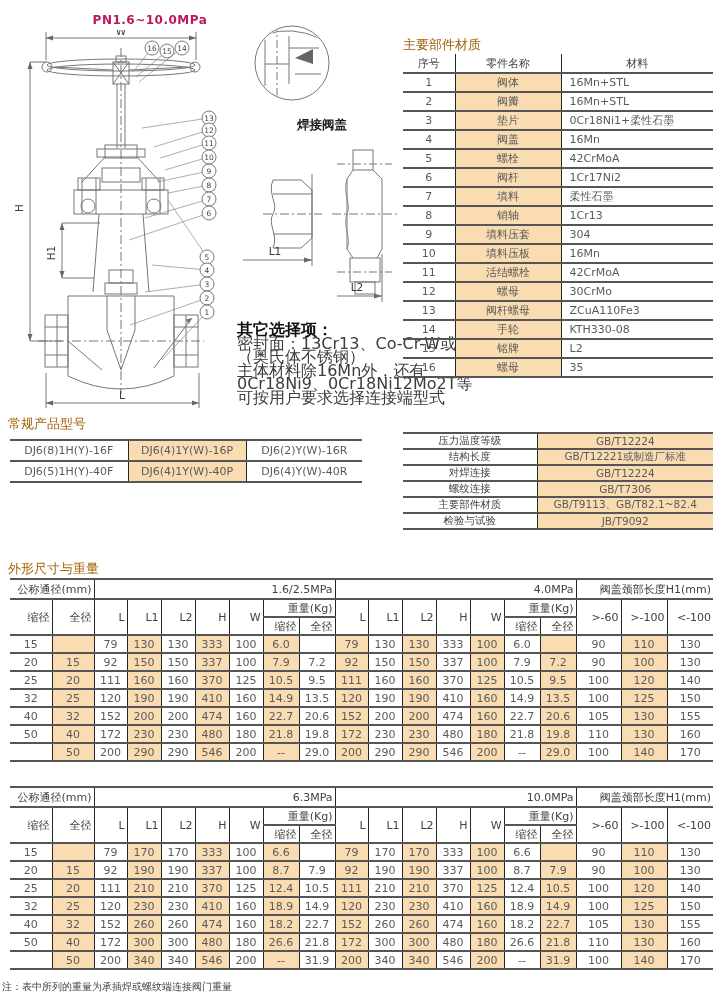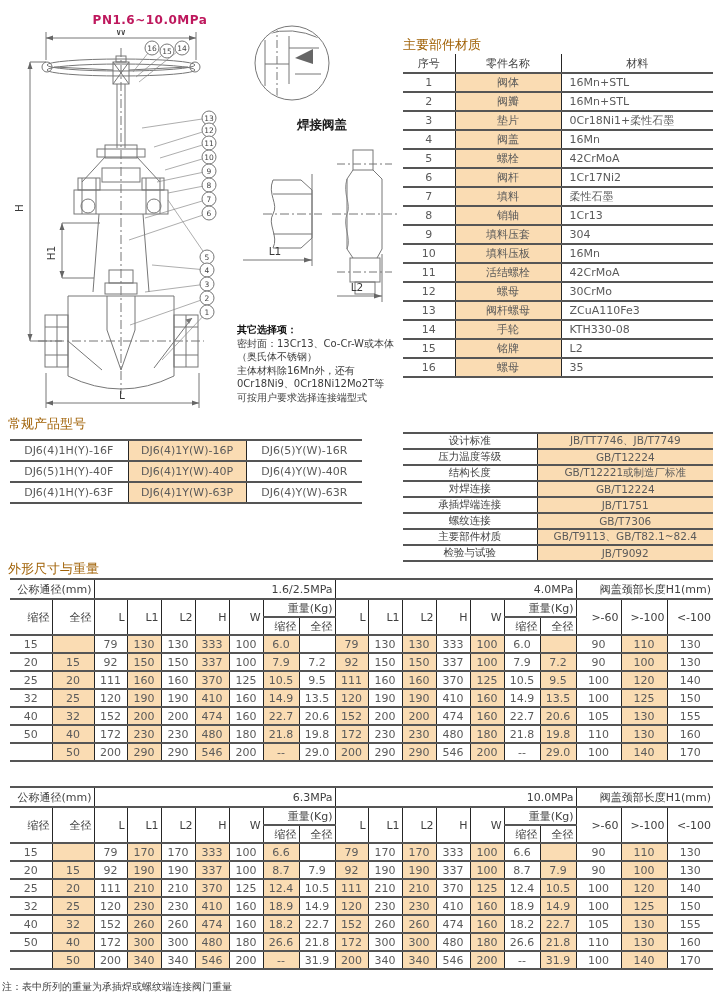--- a/index.html
+++ b/index.html
@@ -30,21 +30,21 @@
   .standards-tbl td:first-child{color:#3f3f3f;}
   
   .models-tbl{width:352px;}
   .models-tbl td{height:19px;}
   
   .dims-tbl{width:703px;}
   .dims-tbl th{height:16px;text-align:right;}
   .dims-tbl thead tr:first-child th{height:18px;}
   .dims-tbl td{height:16px;}
   .note{font-size:10px;color:#3f3f3f;white-space:nowrap;text-align:center;}
-  .opts{font-size:10px;line-height:13.6px;color:#3c3c3c;white-space:nowrap;}
+  .opts{font-size:16px;line-height:13.6px;color:#3c3c3c;white-space:nowrap;}
   .opts .opts-title{font-weight:bold;color:#111;}
   svg text{font-family:"DejaVu Sans","Liberation Sans",sans-serif;}
 </style>
 </head>
 <body>
 
 <div class="page">
 
   <div class="abs press-title" style="left:70px;top:13px;width:160px;text-align:center;">PN1.6~10.0MPa</div>
 
@@ -341,62 +341,49 @@
 
   <div class="abs sec-title" style="left:8px;top:415px;">常规产品型号</div>
   <table class="grid models-tbl abs" style="left:10px;top:439px;">
     <colgroup>
         <col style="width:118px">
         <col style="width:118px">
         <col style="width:116px">
       </colgroup>
     <tbody>
         <tr>
-          <td>DJ6(4)1H(Y)-16F</td>
+          <td>DJ6(8)1H(Y)-16F</td>
           <td class="hl">DJ6(4)1Y(W)-16P</td>
-          <td>DJ6(5)Y(W)-16R</td>
+          <td>DJ6(2)Y(W)-16R</td>
         </tr>
         <tr>
           <td>DJ6(5)1H(Y)-40F</td>
           <td class="hl">DJ6(4)1Y(W)-40P</td>
           <td>DJ6(4)Y(W)-40R</td>
-        </tr>
-        <tr>
-          <td>DJ6(4)1H(Y)-63F</td>
-          <td class="hl">DJ6(4)1Y(W)-63P</td>
-          <td>DJ6(4)Y(W)-63R</td>
         </tr>
       </tbody>
   </table>
 
   <table class="grid standards-tbl abs" style="left:403px;top:432px;">
     <colgroup>
         <col style="width:134px">
         <col style="width:176px">
       </colgroup>
     <tbody>
         <tr>
-          <td>设计标准</td>
-          <td class="hl">JB/TT7746、JB/T7749</td>
-        </tr>
-        <tr>
           <td>压力温度等级</td>
           <td class="hl">GB/T12224</td>
         </tr>
         <tr>
           <td>结构长度</td>
           <td class="hl">GB/T12221或制造厂标准</td>
         </tr>
         <tr>
           <td>对焊连接</td>
           <td class="hl">GB/T12224</td>
-        </tr>
-        <tr>
-          <td>承插焊端连接</td>
-          <td class="hl">JB/T1751</td>
         </tr>
         <tr>
           <td>螺纹连接</td>
           <td class="hl">GB/T7306</td>
         </tr>
         <tr>
           <td>主要部件材质</td>
           <td class="hl">GB/T9113、GB/T82.1~82.4</td>
         </tr>
         <tr>

